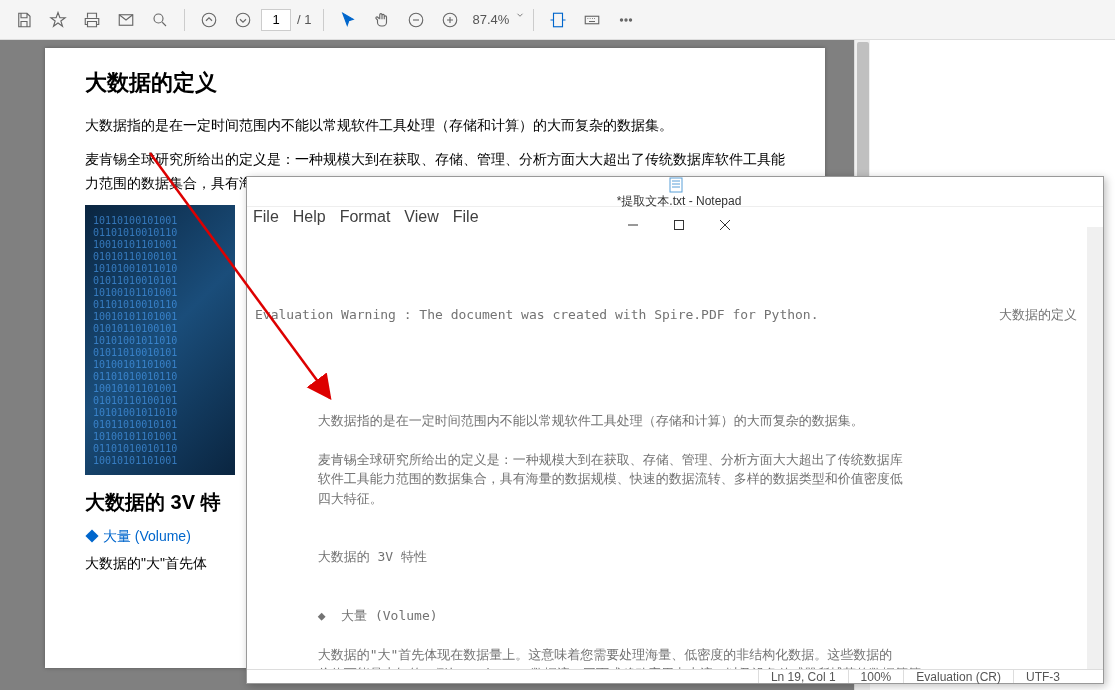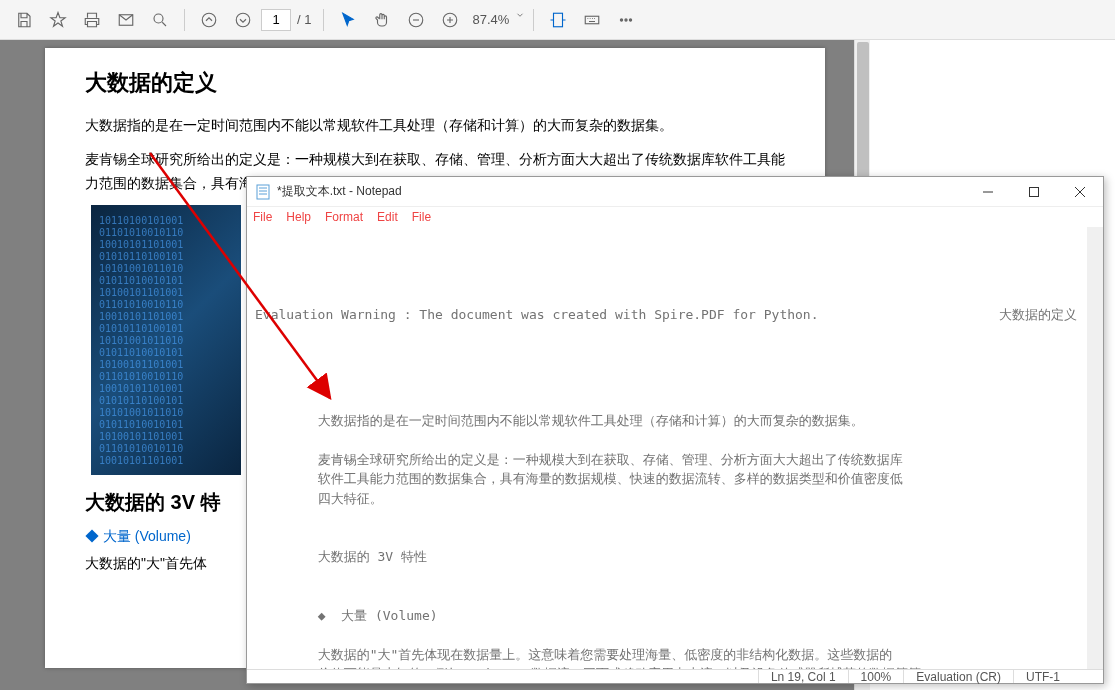--- a/index.html
+++ b/index.html
@@ -16,37 +16,37 @@
 .zoom-val { padding: 2px 4px; }
 .tb-blue svg { stroke: #0066cc; }
 
 
 .pdf-area { position: absolute; top: 40px; left: 0; width: 870px; height: 650px; background: #808080; overflow: hidden; }
 .pdf-page { margin: 8px auto 0; width: 780px; background: #fff; padding: 20px 40px; min-height: 620px; box-shadow: 0 0 4px rgba(0,0,0,0.3); }
 .pdf-scroll { position:absolute; right:0; top:0; width:16px; height:100%; background:#f0f0f0; border-left:1px solid #ddd;}
 .pdf-scroll-thumb { width:12px; margin:2px; height:180px; background:#c0c0c0; border-radius:2px;}
 .pdf-h1 { font-size: 22px; font-weight: bold; margin-bottom: 16px; }
 .pdf-p { font-size: 14px; line-height: 1.7; margin-bottom: 10px; }
-.pdf-img { width: 150px; height: 270px; background: linear-gradient(135deg,#0a2540 0%, #1a4d7a 50%, #0a2540 100%); margin: 8px 6px; position:relative; overflow:hidden;}
+.pdf-img { width: 150px; height: 270px; background: linear-gradient(135deg,#0a2540 0%, #1a4d7a 50%, #0a2540 100%); margin: 8px 0; position:relative; overflow:hidden;}
 .pdf-img-bin { position:absolute; color:#4da6ff; font-family:monospace; font-size:10px; line-height:12px; opacity:0.6; white-space:pre;}
 .pdf-h2 { font-size: 20px; font-weight: bold; margin: 14px 0 12px; }
 .pdf-bullet { color: #0066cc; font-size: 14px; margin: 6px 0; }
 .pdf-bullet::before { content:"◆ "; color:#0066cc; }
 
 
 .arrow { position: absolute; top: 148px; left: 145px; width: 200px; height: 260px; pointer-events: none; z-index: 5; }
 
 
 .notepad { position: absolute; top: 176px; left: 246px; width: 858px; height: 508px; background: #fff; border: 1px solid #999; box-shadow: 2px 2px 8px rgba(0,0,0,0.25); display:flex; flex-direction:column;}
-.np-titlebar { height: 30px; background: #fff; display: flex; align-items: center; padding: 0 0 0 8px; border-bottom: 1px solid #eee;}
+.np-titlebar { height: 30px; background: #fff; display: flex; align-items: center; padding: 0 0 0 8px; border-bottom: 1px solid #eee; flex-direction: column;}
 .np-icon { width:16px; height:16px; margin-right:6px; display:inline-flex;}
 .np-title { font-size: 12px; flex:1; color:#333;}
 .np-winbtns { display:flex; }
 .np-winbtn { width:46px; height:30px; display:flex; align-items:center; justify-content:center; cursor:pointer;}
-.np-menubar { height: 20px; display:flex; align-items:center; padding:0 6px; gap:14px; font-size:12px; color:#ef4444;}
+.np-menubar { height: 20px; display:flex; align-items:center; padding:0 6px; gap:14px; font-size:16px; color:#404040;}
 .np-menu-item { cursor:pointer; }
 .np-content { flex:1; padding: 0 8px 4px 8px; font-family: Consolas, monospace; font-size: 13px; line-height: 1.5; color:#737373; overflow:hidden; white-space:pre-wrap; position:relative;}
 .np-content .warn { display:flex; justify-content:space-between;}
 .np-statusbar { height: 14px; border-top:1px solid #ddd; display:flex; align-items:center; font-size:12px; color:#555;}
 .np-statusbar .sb-cell { padding:0 12px; border-left:1px solid #ddd; height:100%; display:flex; align-items:center;}
 .np-statusbar .sb-spacer { flex:1; }
 .np-scroll-v { position:absolute; right:0; top:0; width:16px; height:100%; background:#f0f0f0;}
 .np-content-inner { padding-right:18px; }
 </style>
 </head>
@@ -218,21 +218,21 @@
           <svg width="10" height="10" viewBox="0 0 10 10">
             <path d="M0 0L10 10M10 0L0 10" stroke="#333"></path>
           </svg>
         </div>
     </div>
   </div>
   <div class="np-menubar">
     <span class="np-menu-item">File</span>
     <span class="np-menu-item">Help</span>
     <span class="np-menu-item">Format</span>
-    <span class="np-menu-item">Edit</span>
+    <span class="np-menu-item">View</span>
     <span class="np-menu-item">File</span>
   </div>
   <div class="np-content">
     <div class="np-content-inner">
       <div class="warn"><span>Evaluation Warning : The document was created with Spire.PDF for Python.</span><span>大数据的定义</span></div>
       <div style="height:8px"></div>
       <div style="white-space:pre-wrap;">        大数据指的是在一定时间范围内不能以常规软件工具处理（存储和计算）的大而复杂的数据集。
 
         麦肯锡全球研究所给出的定义是：一种规模大到在获取、存储、管理、分析方面大大超出了传统数据库
         软件工具能力范围的数据集合，具有海量的数据规模、快速的数据流转、多样的数据类型和价值密度低
@@ -254,15 +254,15 @@
         某些联网的智能产品需要实时或近乎实时地运行，要求基于数据实时评估和操作，而大数据只有具备
         "高速"特性才能满足这些要求。</div>
     </div>
     <div class="np-scroll-v"></div>
   </div>
   <div class="np-statusbar">
     <div class="sb-spacer"></div>
     <div class="sb-cell">Ln 19, Col 1</div>
     <div class="sb-cell">100%</div>
     <div class="sb-cell">Evaluation (CR)</div>
-    <div class="sb-cell" style="min-width:90px">UTF-1</div>
+    <div class="sb-cell" style="min-width:90px">UTF-3</div>
   </div>
 </div>
 
 </body></html>

